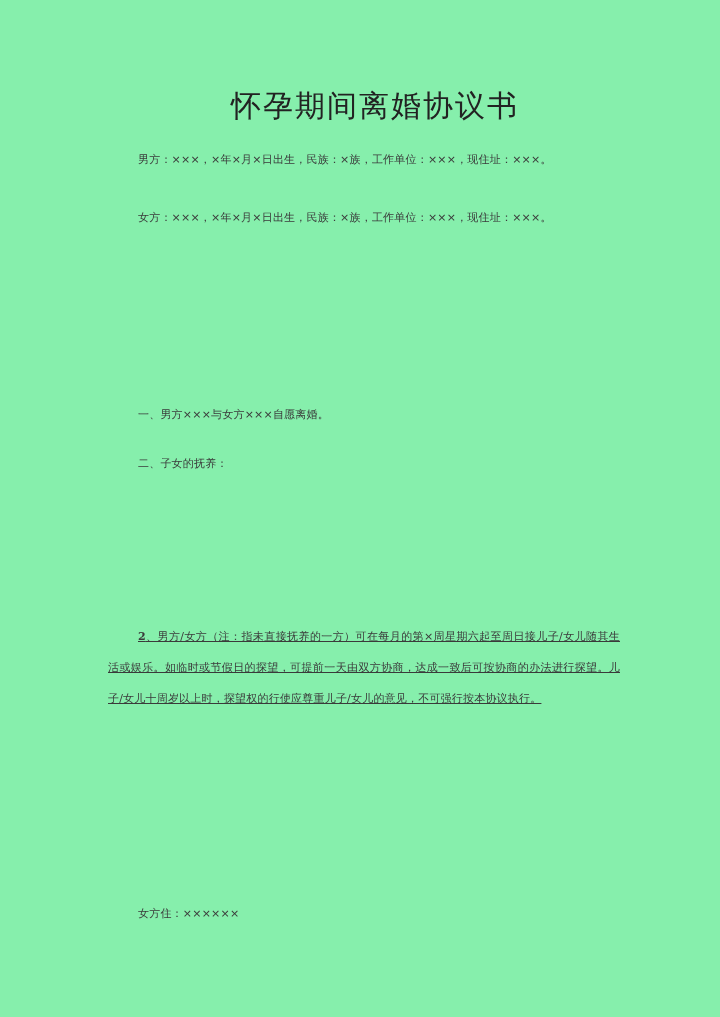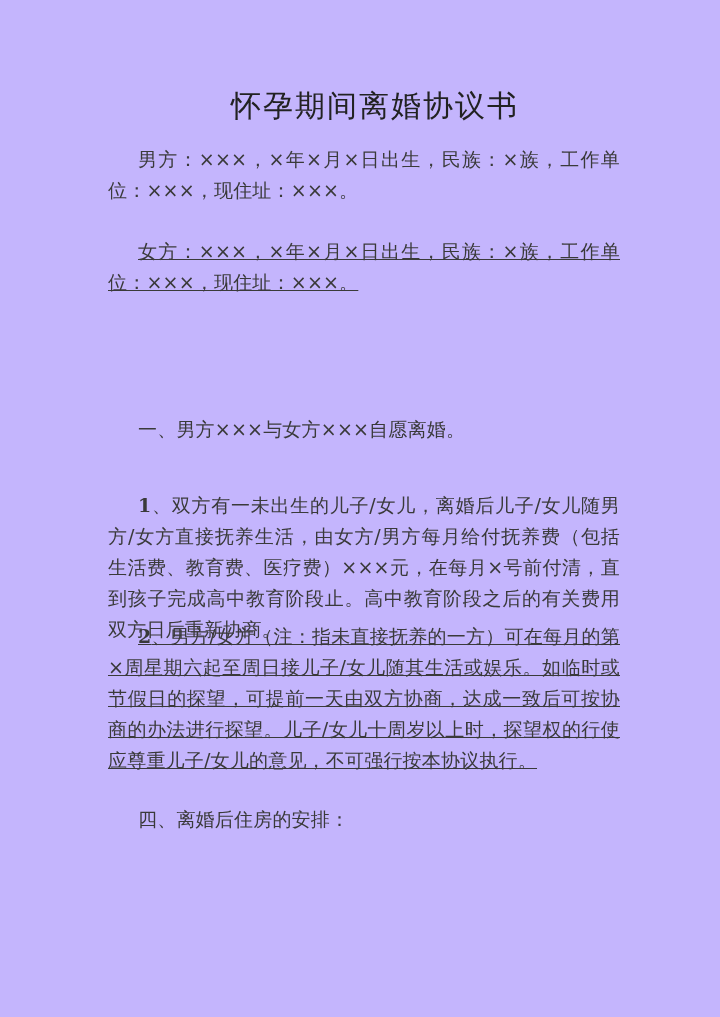--- a/index.html
+++ b/index.html
@@ -14,67 +14,67 @@
       overflow: hidden;
       font-family: "DejaVu Sans", "Liberation Sans", sans-serif;
       color: #333333;
     }
     .page {
       position: absolute;
       left: 0;
       top: 0;
       width: 720px;
       height: 1017px;
-      background: #c4b5fd;
+      background: #86efac;
     }
     .title {
       position: absolute;
       left: 0;
       top: 86px;
       width: 750px;
       text-align: center;
       font-family: "DejaVu Serif", "Liberation Serif", serif;
       font-size: 30px;
       letter-spacing: 2px;
       color: #222222;
       line-height: 40px;
     }
     .body-text {
       position: absolute;
       left: 108px;
       width: 512px;
-      font-size: 19px;
+      font-size: 11px;
       line-height: 31px;
       color: #3a3a3a;
       text-align: justify;
       text-indent: 30px;
       letter-spacing: 0.2px;
     }
     .num {
       font-weight: bold;
       font-family: "DejaVu Serif", "Liberation Serif", serif;
     }
   </style>
 </head>
 <body>
 
 <div class="page">
 
   <div class="title">怀孕期间离婚协议书</div>
 
   <div class="body-text" style="top:144px;">男方：×××，×年×月×日出生，民族：×族，工作单位：×××，现住址：×××。</div>
 
-  <div class="body-text" style="top:236px;text-decoration:underline;">女方：×××，×年×月×日出生，民族：×族，工作单位：×××，现住址：×××。</div>
+  <div class="body-text" style="top:202px;">女方：×××，×年×月×日出生，民族：×族，工作单位：×××，现住址：×××。</div>
 
 
-  <div class="body-text" style="top:399px;margin-top:15px;">一、男方×××与女方×××自愿离婚。</div>
+  <div class="body-text" style="top:399px;">一、男方×××与女方×××自愿离婚。</div>
 
+  <div class="body-text" style="top:448px;">二、子女的抚养：</div>
 
-  <div class="body-text" style="top:490px;"><span class="num">1</span><span>、双方有一未出生的儿子/女儿，离婚后儿子/女儿随男方/女方直接抚养生活，由女方/男方每月给付抚养费（包括生活费、教育费、医疗费）×××元，在每月×号前付清，直到孩子完成高中教育阶段止。高中教育阶段之后的有关费用双方日后重新协商。</span></div>
 
   <div class="body-text" style="top:621px;text-decoration:underline;"><span class="num">2</span><span>、男方/女方（注：指未直接抚养的一方）可在每月的第×周星期六起至周日接儿子/女儿随其生活或娱乐。如临时或节假日的探望，可提前一天由双方协商，达成一致后可按协商的办法进行探望。儿子/女儿十周岁以上时，探望权的行使应尊重儿子/女儿的意见，不可强行按本协议执行。</span></div>
 
 
-  <div class="body-text" style="top:804px;">四、离婚后住房的安排：</div>
 
 
+  <div class="body-text" style="top:898px;">女方住：××××××</div>
 
 </div>
 
 </body></html>

